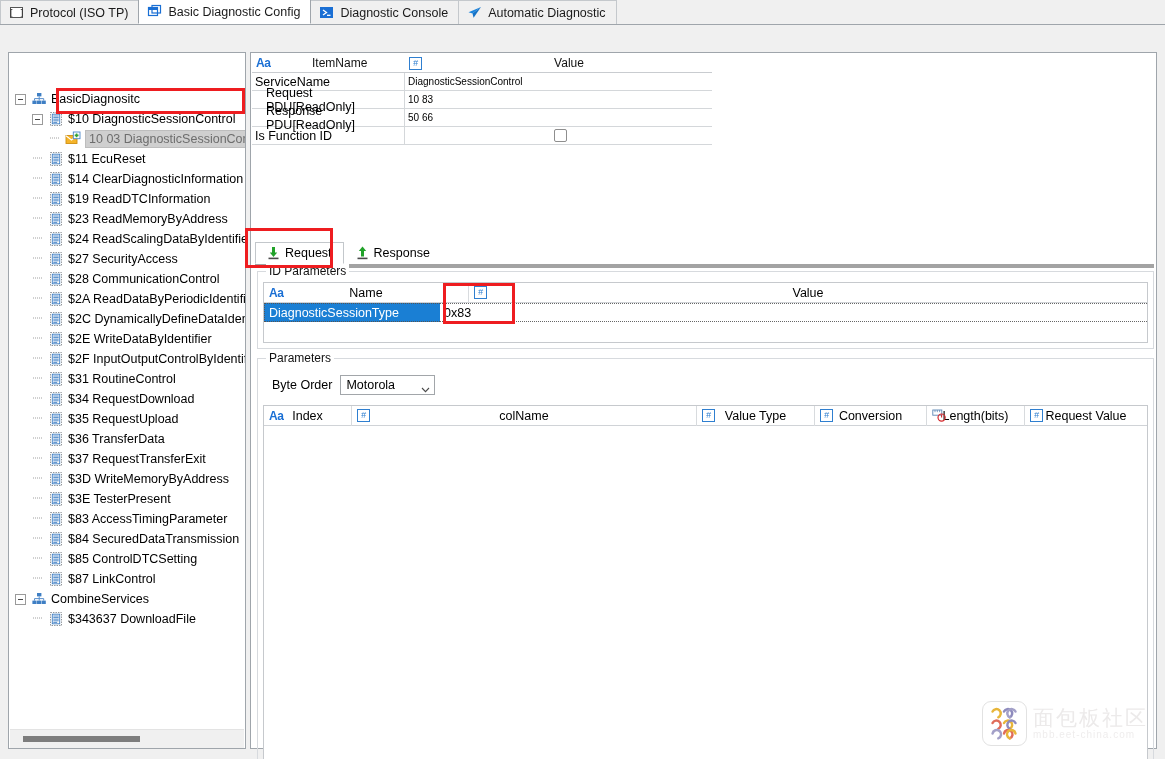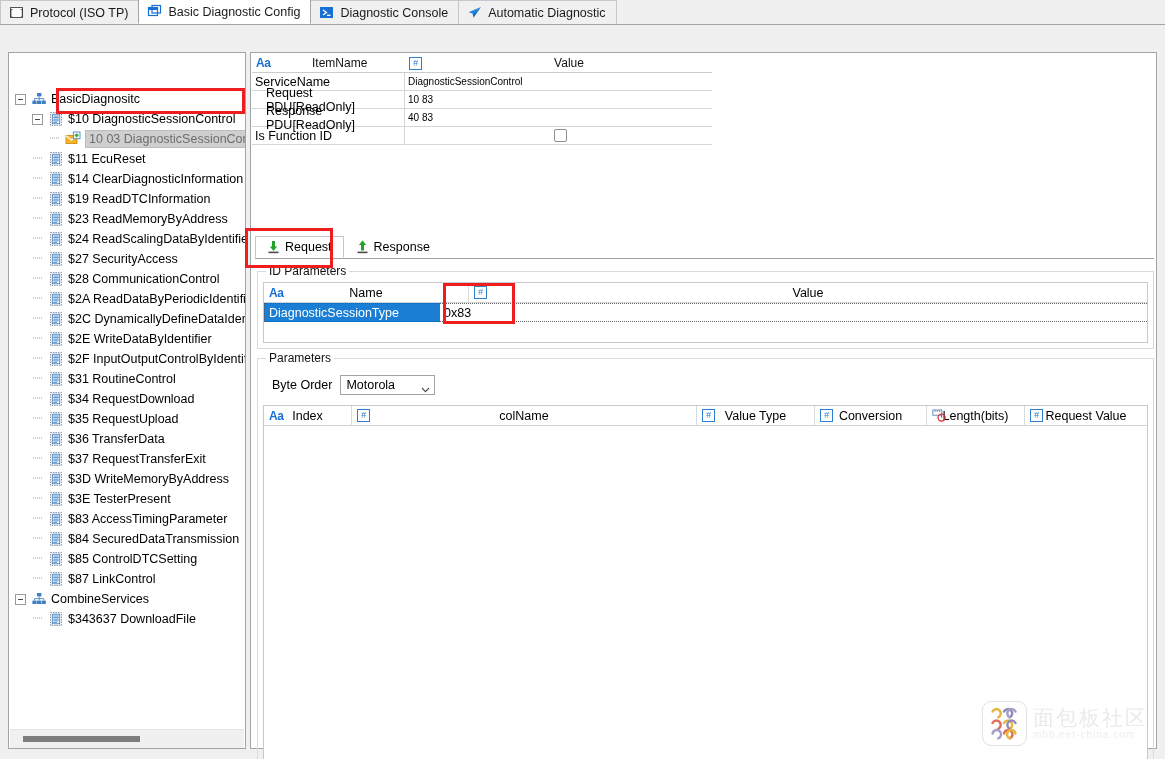--- a/index.html
+++ b/index.html
@@ -93,22 +93,22 @@
     display:inline-block; flex:0 0 13px; font-style:italic;
   }
   .pg-row { display:flex; height:18px; border-bottom:1px solid #d4d7da; }
   .pg-name { width:153px; border-right:1px solid #d4d7da; display:flex; align-items:center; padding-left:3px; font-size:12.5px;}
   .pg-name.ind { padding-left:14px; }
   .pg-val { flex:1; display:flex; align-items:center; padding-left:3px; font-size:10px; }
   .pg-val.ctr { justify-content:center; }
   .chk { width:13px;height:13px;border:1px solid #8e8e8e;border-radius:2px;background:#fff;display:inline-block;}
 
   
-  .rrtabs { position:absolute; left:4px; top:184px; width:899px; height:22px;
-            border-bottom:1px solid #a3a3a3; display:flex; align-items:flex-end; }
+  .rrtabs { position:absolute; left:4px; top:193px; width:899px; height:22px;
+            border-bottom:4px solid #a3a3a3; display:flex; align-items:flex-end; }
   .rrtab { height:22px; display:flex; align-items:center; gap:5px; padding:0 11px;
            font-size:12.5px; background:#fff; border:1px solid transparent; cursor:default;}
   .rrtab.active { border-color:#c3c7cb; border-bottom-color:#fff; }
   .arrow-ico { width:13px; height:14px; display:block; }
 
   
   .gbox { position:absolute; border:1px solid #d7dade; }
   .gbox > .gtitle {
     position:absolute; top:-8px; left:8px; background:#fff; padding:0 3px;
     font-size:12px; color:#111;
@@ -696,21 +696,21 @@
           <div class="pg-row">
             <div class="pg-name">ServiceName</div>
             <div class="pg-val">DiagnosticSessionControl</div>
           </div>
           <div class="pg-row">
             <div class="pg-name ind">Request  PDU[ReadOnly]</div>
             <div class="pg-val">10 83</div>
           </div>
           <div class="pg-row">
             <div class="pg-name ind">Response PDU[ReadOnly]</div>
-            <div class="pg-val">40 83</div>
+            <div class="pg-val">50 66</div>
           </div>
           <div class="pg-row">
             <div class="pg-name">Is Function ID</div>
             <div class="pg-val ctr">
               <span class="chk"></span>
             </div>
           </div>
         </div>
     </div>
 

